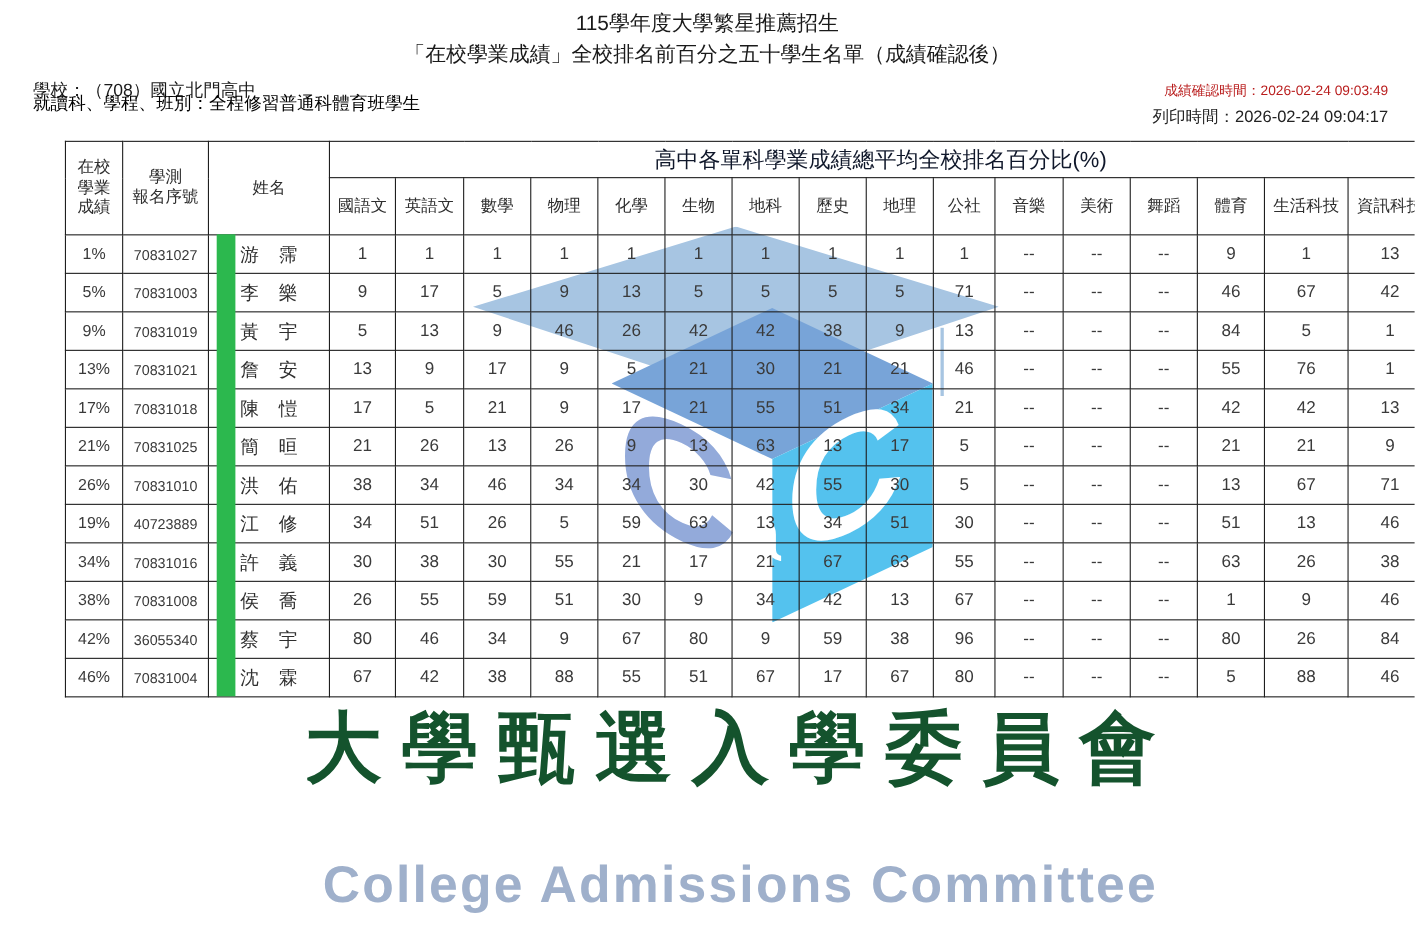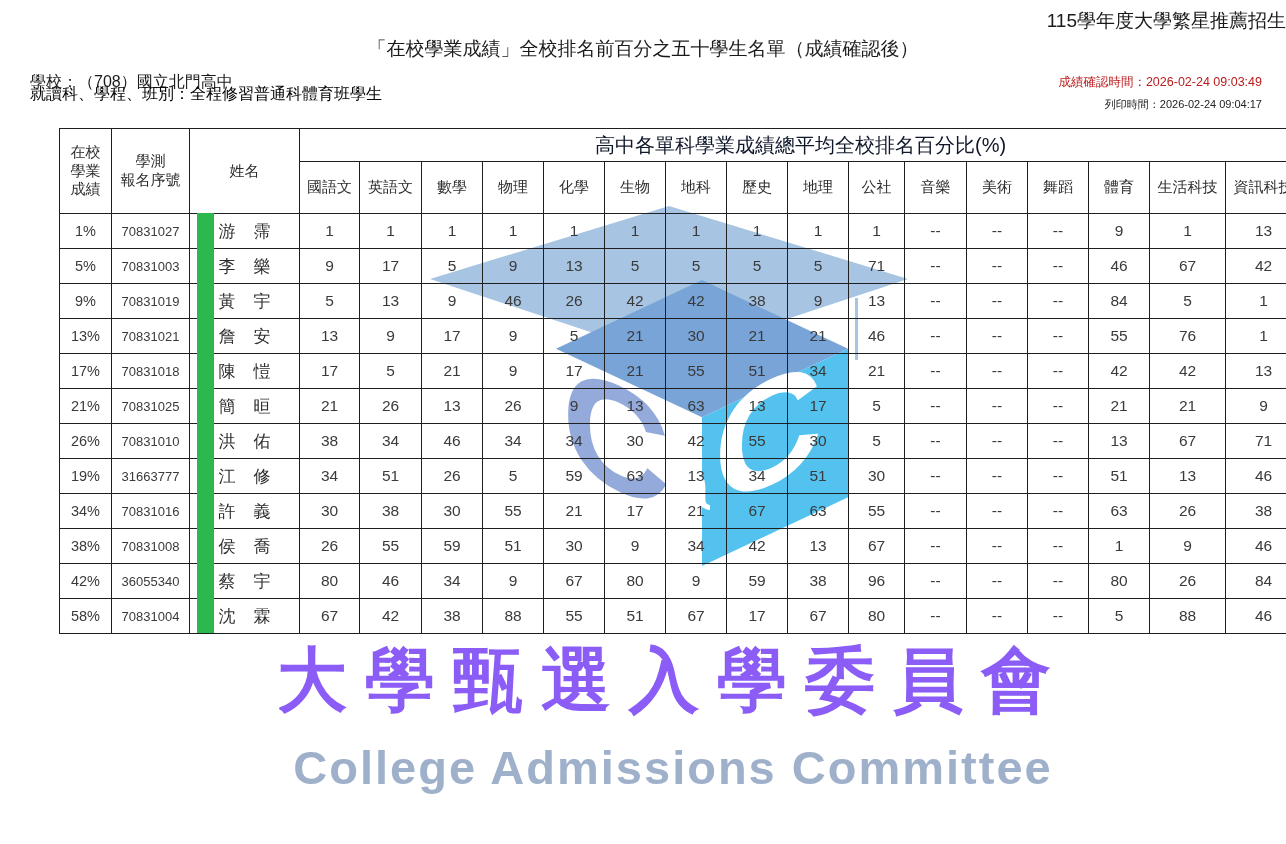--- a/index.html
+++ b/index.html
@@ -1,26 +1,26 @@
 <!DOCTYPE html>
 <html><head>
 <meta charset="utf-8">
 <style>
   html,body{margin:0;padding:0;}
   body{
     width:1286px;height:844px;position:relative;background:#ffffff;overflow:hidden;
     font-family:"Liberation Sans","DejaVu Sans",sans-serif;color:#333;
   }
   
-  .title1{position:absolute;top:8px;left:0;width:100%;text-align:right;font-size:19px;color:#1a1a1a;z-index:2;}
+  .title1{position:absolute;top:8px;left:0;width:100%;text-align:center;font-size:19px;color:#1a1a1a;z-index:2;}
   .title2{position:absolute;top:36px;left:0;width:100%;text-align:center;font-size:19px;color:#1a1a1a;z-index:2;}
   .info-school{position:absolute;top:72px;left:30px;font-size:16px;color:#1a1a1a;z-index:2;}
   .info-program{position:absolute;top:84px;left:30px;font-size:16px;color:#000000;z-index:2;}
   .time-confirm{position:absolute;top:74px;right:24px;font-size:12.5px;color:#b91c1c;z-index:2;}
-  .time-print{position:absolute;top:97px;right:24px;font-size:11px;color:#222;z-index:2;}
+  .time-print{position:absolute;top:97px;right:24px;font-size:15px;color:#222;z-index:2;}
 
   
   table.score{
     position:absolute;left:20px;top:128px;width:1242px;z-index:2;
     border-collapse:collapse;table-layout:fixed;background:transparent;margin-left:39px;
   }
   table.score th,table.score td{
     border:1px solid #1f1f1f;text-align:center;vertical-align:middle;
     padding:0;font-weight:normal;background:transparent;
   }
@@ -89,22 +89,22 @@
 <div class="wm wm-cap-board" style="background: rgb(167, 197, 226);"></div>
 <div class="wm wm-tassel-slash"></div>
 <div class="wm wm-tassel-cord" style="background: rgb(167, 197, 226);"></div>
 <div class="wm wm-cube">
   <div class="face face-top" style="background: rgb(120, 164, 216);"></div>
   <div class="face face-right" style="background: rgb(84, 194, 238);"></div>
   <div class="cube-letter cube-letter-left" style="color: rgb(147, 170, 218);">C</div>
   <div class="cube-letter cube-letter-right">C</div>
   <div class="cube-letter cube-letter-a">a</div>
 </div>
-<div class="wm wm-zh" style="color: #8b5cf6;">大學甄選入學委員會</div>
-<div class="wm wm-en" style="color: rgb(159, 176, 203);">College Admissions Committee</div>
+<div class="wm wm-zh" style="color: #14532d;">大學甄選入學委員會</div>
+<div class="wm wm-en" style="color: rgb(159, 176, 203); margin-top: 36px;">College Admissions Committee</div>
 
 <table class="score">
   <colgroup>
       <col style="width: 52px;">
       <col style="width: 78px;">
       <col style="width: 110px;">
       <col style="width: 60px;">
       <col style="width: 62px;">
       <col style="width: 61px;">
       <col style="width: 61px;">
@@ -293,21 +293,21 @@
         <td class="val-cell">5</td>
         <td class="val-cell">--</td>
         <td class="val-cell">--</td>
         <td class="val-cell">--</td>
         <td class="val-cell">13</td>
         <td class="val-cell">67</td>
         <td class="val-cell">71</td>
       </tr>
       <tr class="data-row">
         <td class="rank-cell">19%</td>
-        <td class="exam-cell">31663777</td>
+        <td class="exam-cell">40723889</td>
         <td class="name-cell"><span class="nch">江</span><span class="mask-gap"></span><span class="nch">修</span></td>
         <td class="val-cell">34</td>
         <td class="val-cell">51</td>
         <td class="val-cell">26</td>
         <td class="val-cell">5</td>
         <td class="val-cell">59</td>
         <td class="val-cell">63</td>
         <td class="val-cell">13</td>
         <td class="val-cell">34</td>
         <td class="val-cell">51</td>
@@ -376,21 +376,21 @@
         <td class="val-cell">38</td>
         <td class="val-cell">96</td>
         <td class="val-cell">--</td>
         <td class="val-cell">--</td>
         <td class="val-cell">--</td>
         <td class="val-cell">80</td>
         <td class="val-cell">26</td>
         <td class="val-cell">84</td>
       </tr>
       <tr class="data-row">
-        <td class="rank-cell">58%</td>
+        <td class="rank-cell">46%</td>
         <td class="exam-cell">70831004</td>
         <td class="name-cell"><span class="nch">沈</span><span class="mask-gap"></span><span class="nch">霖</span></td>
         <td class="val-cell">67</td>
         <td class="val-cell">42</td>
         <td class="val-cell">38</td>
         <td class="val-cell">88</td>
         <td class="val-cell">55</td>
         <td class="val-cell">51</td>
         <td class="val-cell">67</td>
         <td class="val-cell">17</td>

